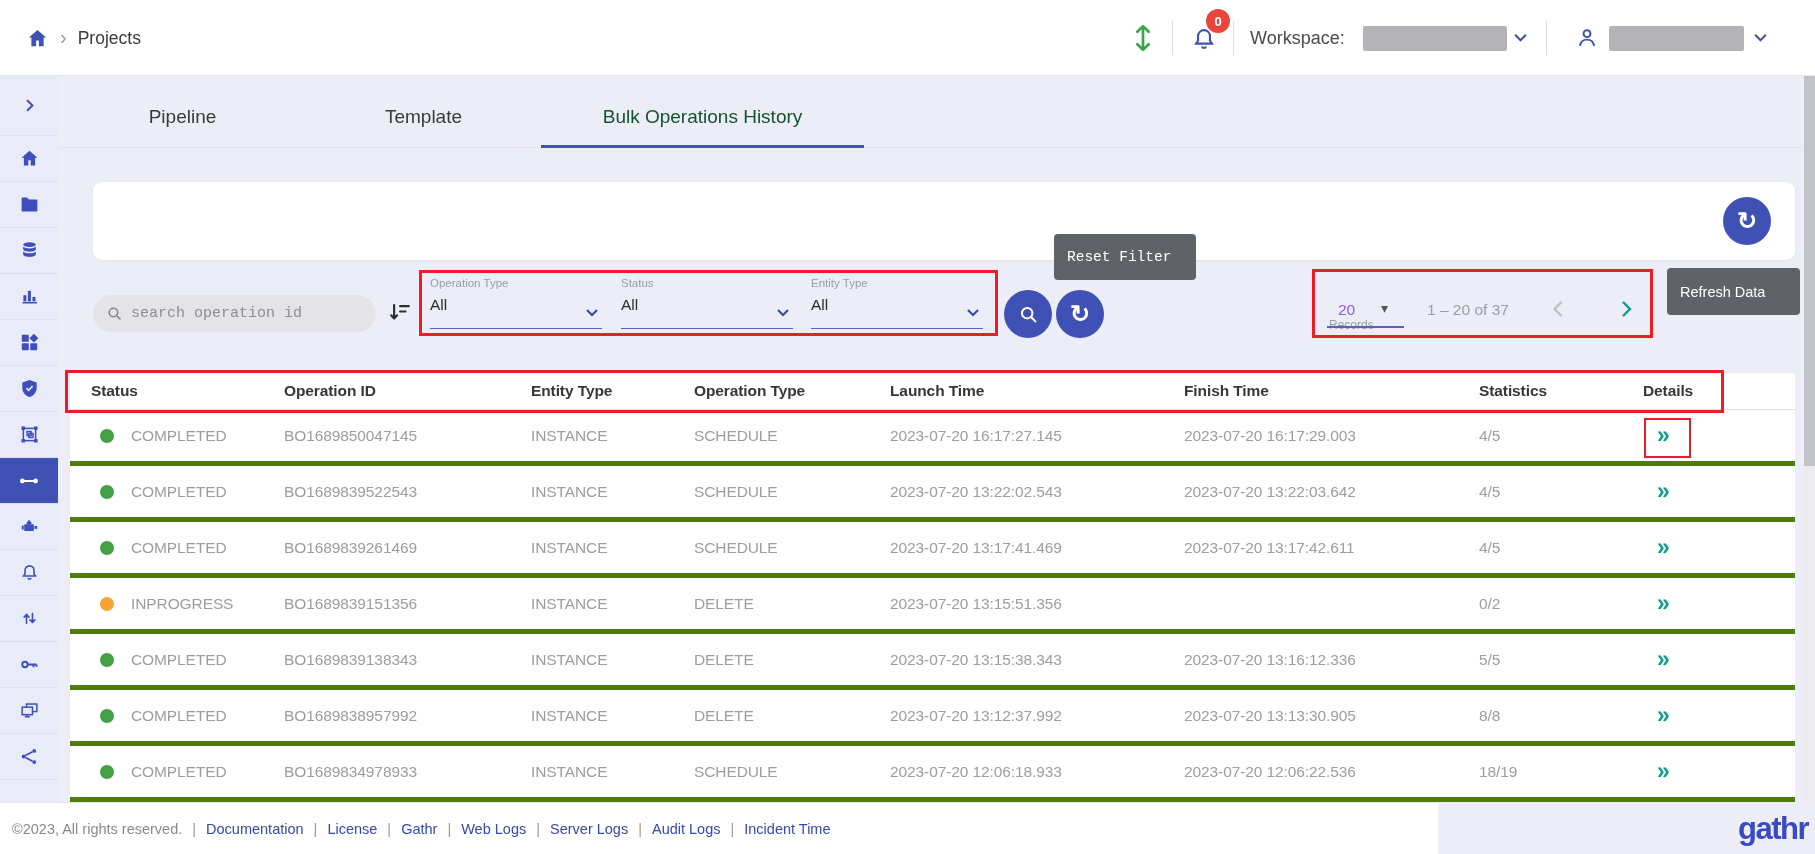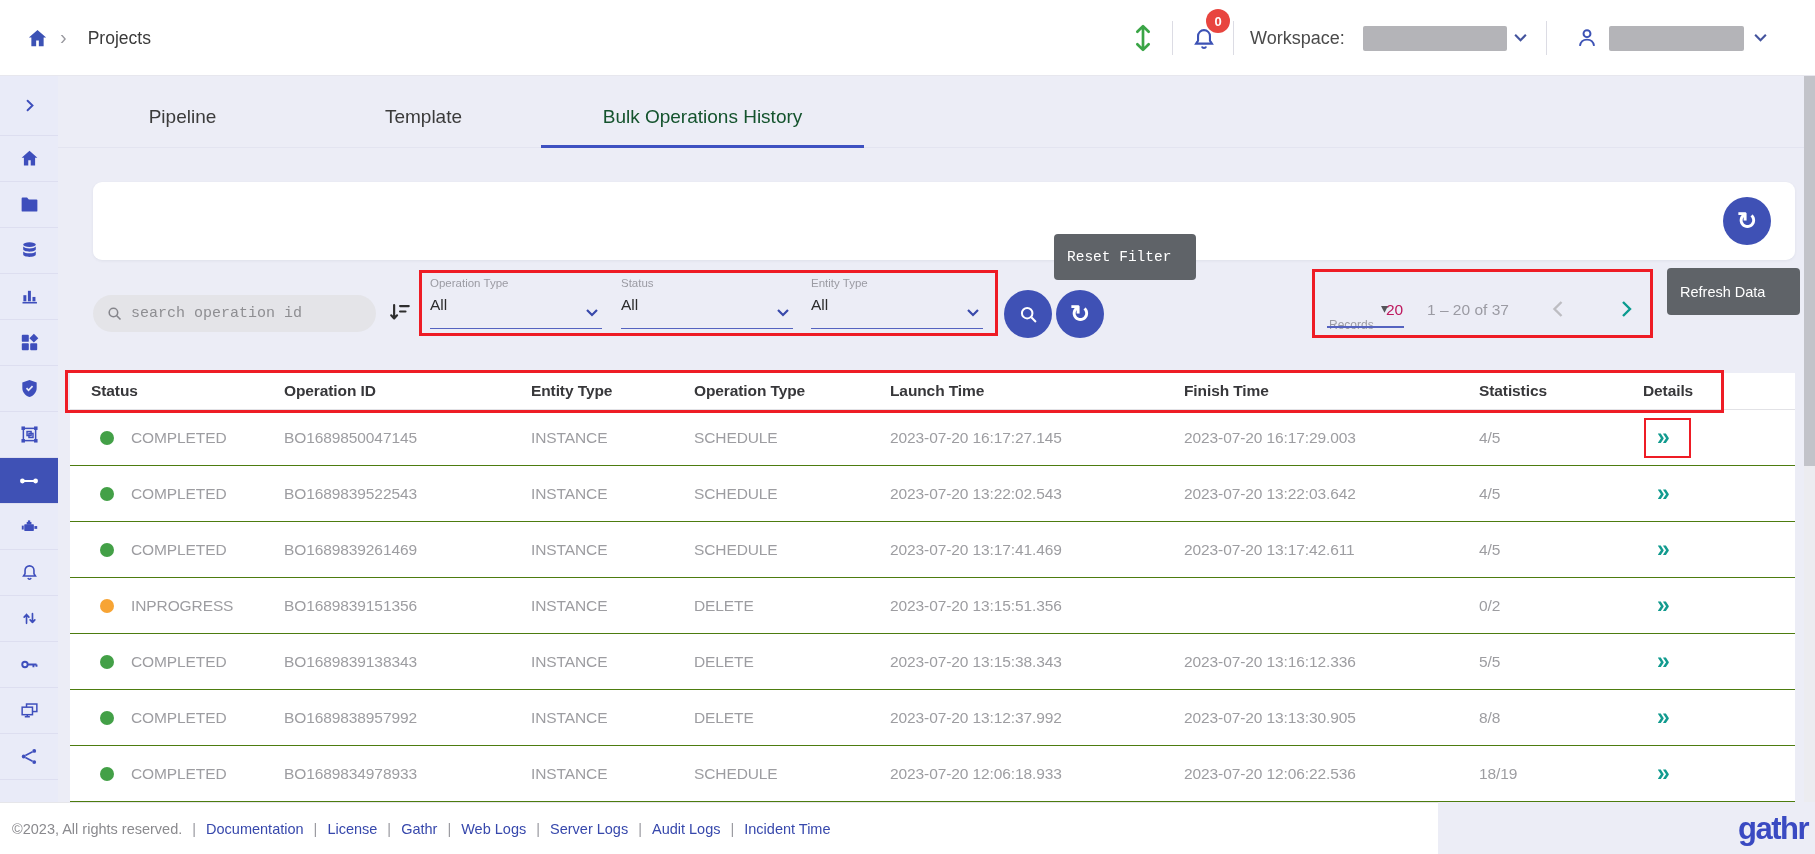--- a/index.html
+++ b/index.html
@@ -4,21 +4,21 @@
 <style>
   * { box-sizing: border-box; margin: 0; padding: 0; }
   html,body { width:1815px; height:854px; overflow:hidden; }
   body { position:relative; background:#ecedf6; font-family:"Liberation Sans", sans-serif; }
 
   
   .header { position:absolute; left:0; top:0; width:1815px; height:76px; background:#fff;
             border-bottom:1px solid #e7e7ee; z-index:6; }
   .breadcrumb { position:absolute; left:26px; top:0; height:76px; display:flex; align-items:center; gap:11px; }
   .crumb-sep { font-size:20px; color:#9a9aa0; margin-top:-2px; }
-  .crumb-label { font-size:17.5px; color:#3a3a3a;margin-left:10px; }
+  .crumb-label { font-size:17.5px; color:#3a3a3a; }
   .hdr-abs { position:absolute; }
   .hdr-divider { position:absolute; top:21px; width:1px; height:34px; background:#dcdce4; }
   .badge { position:absolute; left:1206px; top:9px; width:24px; height:24px; border-radius:50%;
            background:#e8453f; color:#fff; font-size:13px; font-weight:bold; display:flex;
            align-items:center; justify-content:center; z-index:7; }
   .ws-label { position:absolute; left:1250px; top:0; height:76px; display:flex; align-items:center;
               font-size:18px; color:#4a4a4a; }
   .redacted { position:absolute; top:26px; height:25px; background:#b4b4b8; border-radius:2px; }
 
   
@@ -58,41 +58,41 @@
   #sel-optype { left:430px; } #sel-status { left:621px; } #sel-entity { left:811px; }
   #btn-search { position:absolute; left:1004px; top:290px; }
   #btn-reset  { position:absolute; left:1056px; top:290px; }
 
   .tooltip { position:absolute; background:#5f6368; border-radius:4px; color:#fff; font-size:14.5px;
              display:flex; align-items:center; padding-left:13px; z-index:9; }
   #tt-reset   { left:1054px; top:234px; width:142px; height:46px;font-family:Liberation Mono, monospace; }
   #tt-refresh { left:1667px; top:268px; width:133px; height:47px; }
 
   .records-lbl { position:absolute; left:1329px; top:281px; font-size:12px; color:#9b9ba3;margin-top:37px; }
-  .records-val { position:absolute; left:1386px; top:301px; font-size:15.5px; color:#be185d; cursor:pointer; }
+  .records-val { position:absolute; left:1338px; top:301px; font-size:15.5px; color:#8b5cf6; cursor:pointer; }
   .records-caret { position:absolute; left:1381px; top:300px; font-size:14px; color:#55555a; cursor:pointer; }
   .records-underline { position:absolute; left:1327px; top:326px; width:77px; height:1.5px; background:#5563c0; }
   .range-text { position:absolute; left:1427px; top:301px; font-size:15.5px; color:#9b9ba3; }
   .page-btn { position:absolute; top:297px; width:26px; height:26px; background:none; border:none; cursor:pointer; }
   #btn-prev { left:1546px; } #btn-next { left:1613px; }
 
   
   .anno { position:absolute; border:3px solid #ee1c25; z-index:8; pointer-events:none; }
   #anno-filters { left:419px;  top:270px; width:579px;  height:66px; }
   #anno-records { left:1312px; top:269px; width:341px;  height:69px; }
   #anno-thead   { left:65px;   top:370px; width:1659px; height:43px; }
   #anno-details { left:1644px; top:418px; width:47px;   height:40px; border-width:2.5px; }
 
   
   .table { position:absolute; left:70px; top:373px; width:1725px; height:429px; background:#fff; }
   .thead, .tr { display:grid; grid-template-columns:214px 247px 163px 196px 294px 295px 164px 1fr; align-items:center; }
   .thead { height:37px; border-bottom:1px solid #e2e2e6; font-size:15.5px; font-weight:bold;
            color:#37373a; letter-spacing:-.1px; }
   .thead .c1 { padding-left:21px; }
-  .tr { height:56px; border-bottom:1px solid #4d7c0f; font-size:15.5px; color:#9d9da1; letter-spacing:-.1px; }
+  .tr { height:56px; border-bottom:5px solid #4d7c0f; font-size:15.5px; color:#9d9da1; letter-spacing:-.1px; }
   .td.c1 { padding-left:30px; display:flex; align-items:center; gap:17px; }
   .dot { width:14px; height:14px; border-radius:50%; flex:0 0 auto; }
   .dot.green  { background:#43a047; }
   .dot.orange { background:#f7a434; }
   .details-btn { background:none; border:none; padding:0 0 0 14px; color:#129b8f; font-size:23px;
                  font-weight:bold; cursor:pointer; letter-spacing:-2px; line-height:1; }
 
   
   .footer { position:absolute; left:0; top:802px; width:1438px; height:52px; background:#fff;
             border-top:1px solid #e6e6ea; z-index:5; }

